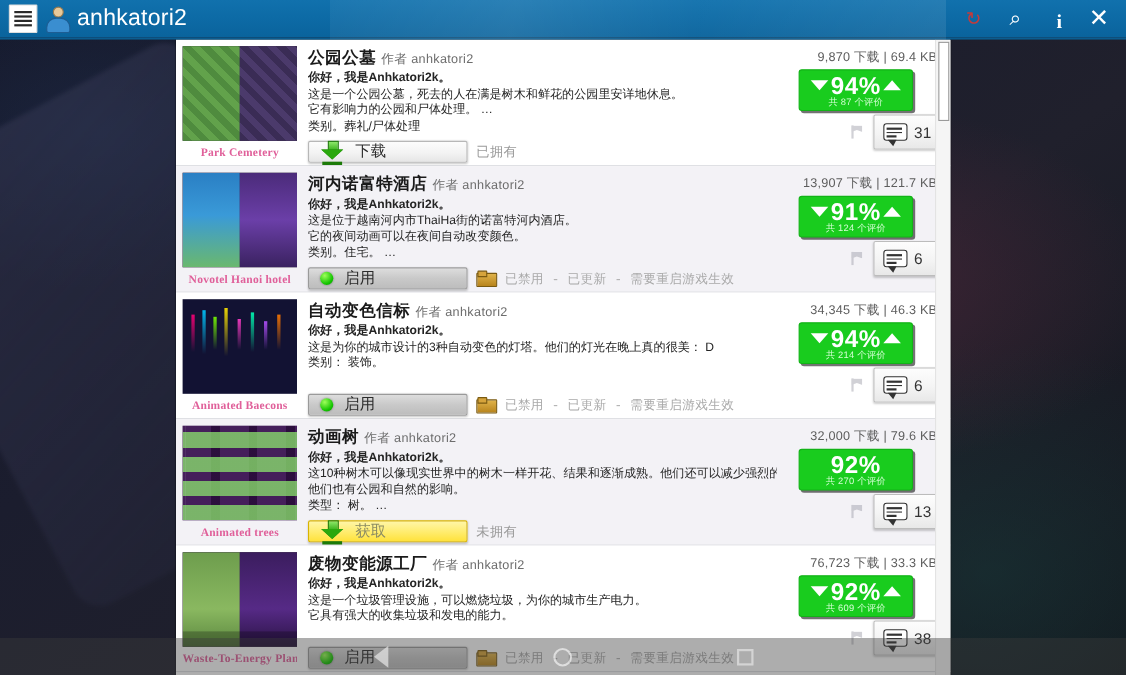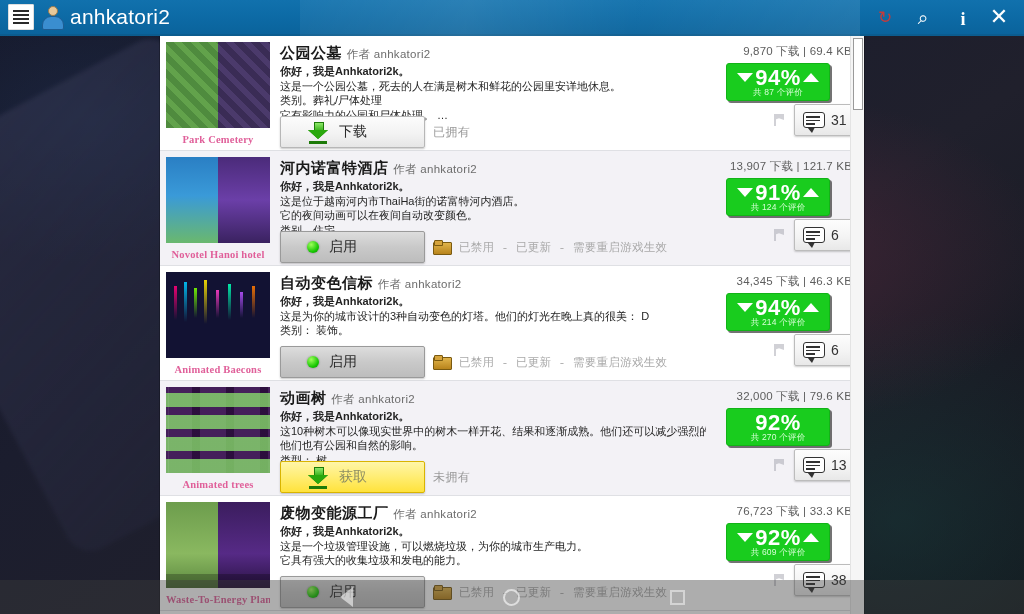--- a/index.html
+++ b/index.html
@@ -150,22 +150,22 @@
     font-weight: 400; font-size: 11.5px; color: #6d6d6d; letter-spacing: 0.3px;
   }
   .desc { font-size: 11px; color: #242424; line-height: 14.6px; white-space: nowrap; overflow: hidden; }
   .desc.b { font-weight: 700; }
 
   
   .actions {
     position: absolute; left: 10px; bottom: 2px; display: flex; align-items: center; gap: 8px;
   }
   .btn {
-    position: relative; height: 32px; min-width: 145px;
-    display: flex; align-items: center; padding: 0 26px;
+    position: relative; height: 20px; min-width: 145px;
+    display: flex; align-items: center; padding: 0 10px;
     border: 1px solid #9a9a9a;
     border-radius: 2px;
     font-size: 14px; color: #2b2b2b;
     box-shadow: 0 1px 2px rgba(0,0,0,0.22);
     text-align: right;
   }
   .btn.grey   { background: linear-gradient(180deg,#dddddd 0%,#c9c9c9 50%,#bdbdbd 100%); }
   .btn.white  { background: linear-gradient(180deg,#fcfcfc 0%,#f3f3f3 55%,#e6e6e6 100%); border-color:#b7b7b7; }
   .btn.yellow { background: linear-gradient(180deg,#fff6a8 0%,#ffec6d 55%,#ffe23c 100%); border-color:#d9b400; }
   .btn .lbl { margin-left: 10px; font-size: 14px; }
@@ -310,22 +310,22 @@
         <div class="thumb-caption">Park Cemetery</div>
       </div>
       <div class="info">
         <div class="mod-title">
           <span>公园公墓</span>
           <span class="author"><span>作者</span>
           <span>anhkatori2</span></span>
         </div>
         <div class="desc b">你好，我是Anhkatori2k。</div>
         <div class="desc">这是一个公园公墓，死去的人在满是树木和鲜花的公园里安详地休息。</div>
+        <div class="desc">它有影响力的公园和尸体处理。 …</div>
         <div class="desc">类别。葬礼/尸体处理</div>
-        <div class="desc">它有影响力的公园和尸体处理。 …</div>
         <div class="actions">
           <div class="btn white">
             <span class="dl-arrow">
                 <span class="dl-base"></span>
               </span>
             <span class="lbl">下载</span>
           </div>
           <div class="own-label">已拥有</div>
         </div>
       </div>

